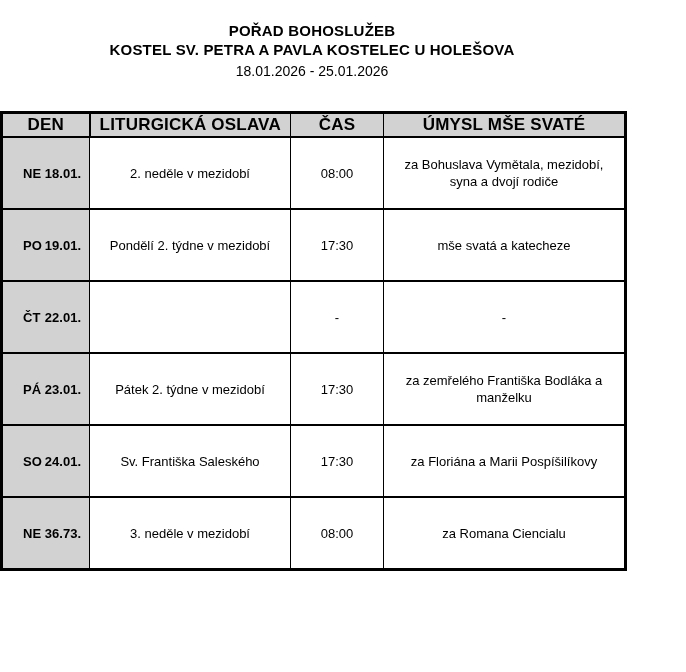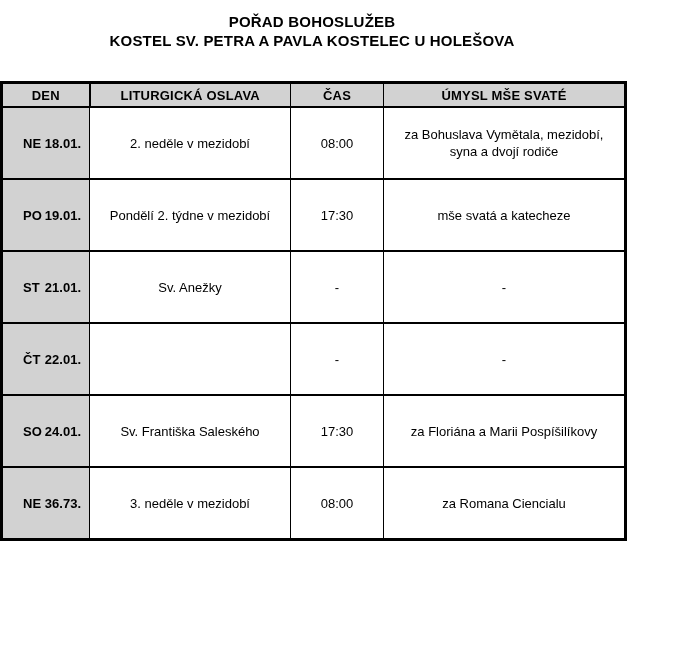--- a/index.html
+++ b/index.html
@@ -8,21 +8,21 @@
     background: #ffffff;
     width: 686px;
     height: 672px;
     font-family: "Liberation Sans", sans-serif;
     color: #000000;
   }
   .page {
     width: 546px;
     height: 672px;
     box-sizing: border-box;
-    padding-top: 12px;
+    padding-top: 21px;
     border-radius: 28px;
   }
   .doc-header {
     text-align: center;
     width: 624px;
     margin: 0 auto;
   }
   .title-line1, .title-line2 {
     font-size: 15px;
     font-weight: bold;
@@ -44,21 +44,21 @@
   }
   table.schedule col.c-day   { width: 88px; }
   table.schedule col.c-lit   { width: 201px; }
   table.schedule col.c-time  { width: 93px; }
   table.schedule col.c-int   { width: 242px; }
 
   table.schedule th {
     background: var(--header-bg, #d2d2d2);
     border: 1px solid #000000;
     border-bottom: 2px solid #000000;
-    font-size: 13px;
+    font-size: 17px;
     font-weight: bold;
     height: 20px;
     padding: 1px 2px;
     text-align: center;
     vertical-align: middle;
     letter-spacing: 0.2px;
   }
   table.schedule th.th-day {
     border-right: 2px solid #000000;
   }
@@ -90,20 +90,21 @@
   }
 </style>
 </head>
 <body>
 
 <div class="page">
 
   <div class="doc-header">
     <div class="title-line1">POŘAD BOHOSLUŽEB</div>
     <div class="title-line2">KOSTEL SV. PETRA A PAVLA KOSTELEC U HOLEŠOVA</div>
+    <div class="date-range">18.01.2026 - 25.01.2026</div>
   </div>
 
   <table class="schedule">
     <colgroup>
       <col class="c-day">
         <col class="c-lit">
         <col class="c-time">
         <col class="c-int">
     </colgroup>
     <thead>
@@ -133,38 +134,38 @@
               <span>19.01.</span>
             </span>
         </td>
         <td class="celebration-cell">Pondělí 2. týdne v mezidobí</td>
         <td class="time-cell">17:30</td>
         <td class="intention-cell">mše svatá a katecheze</td>
       </tr>
       <tr>
         <td class="day-cell">
           <span class="day-wrap">
-              <span>ST</span>
-              <span>21.01.</span>
-            </span>
-        </td>
-        <td class="celebration-cell">Sv. Anežky</td>
-        <td class="time-cell">-</td>
-        <td class="intention-cell">-</td>
-      </tr>
-      <tr>
-        <td class="day-cell">
-          <span class="day-wrap">
               <span>ČT</span>
               <span>22.01.</span>
             </span>
         </td>
         <td class="celebration-cell"></td>
         <td class="time-cell">-</td>
         <td class="intention-cell">-</td>
+      </tr>
+      <tr>
+        <td class="day-cell">
+          <span class="day-wrap">
+              <span>PÁ</span>
+              <span>23.01.</span>
+            </span>
+        </td>
+        <td class="celebration-cell">Pátek 2. týdne v mezidobí</td>
+        <td class="time-cell">17:30</td>
+        <td class="intention-cell">za zemřelého Františka Bodláka a manželku</td>
       </tr>
       <tr>
         <td class="day-cell">
           <span class="day-wrap">
               <span>SO</span>
               <span>24.01.</span>
             </span>
         </td>
         <td class="celebration-cell">Sv. Františka Saleského</td>
         <td class="time-cell">17:30</td>

